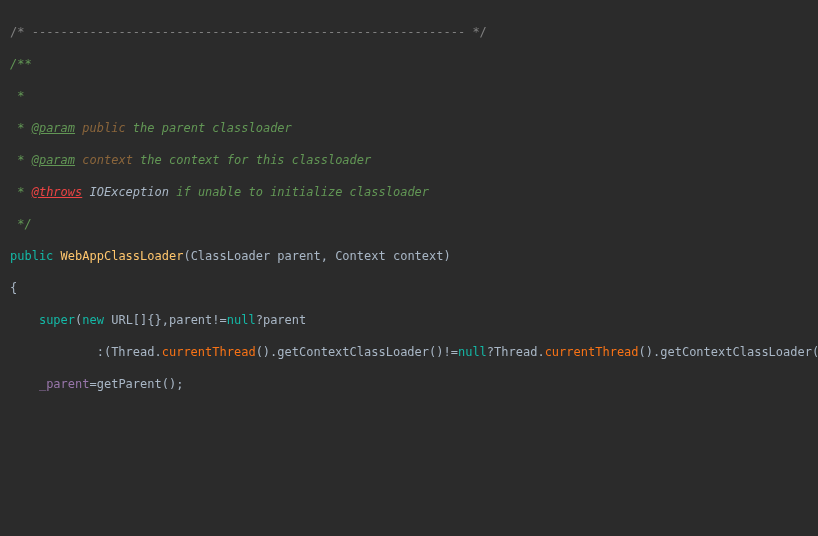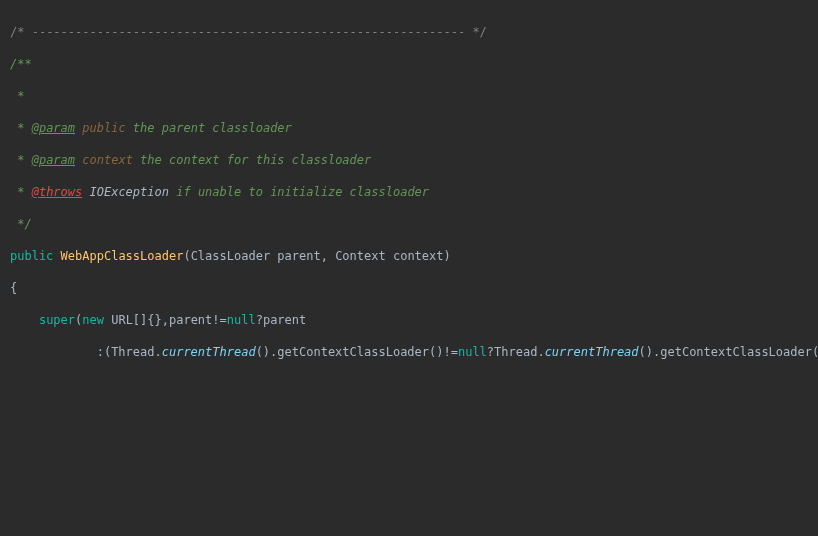--- a/index.html
+++ b/index.html
@@ -17,38 +17,39 @@
   .code { white-space: pre; }
   .comment { color: #808080; }
   .doc-comment { color: #629755; font-style: italic; }
   .doc-tag { color: #629755; font-style: italic; font-weight: normal; text-decoration: underline; }
   .doc-tag-throws { color: #ef4444; font-style: italic; text-decoration: underline; }
   .doc-param-name { color: #8a653b; font-style: italic; }
   .doc-exception { color: #a9b7c6; font-style: italic; }
   .keyword { color: #14b8a6; }
   .method-decl { color: #ffc66d; }
   .field { color: #9876aa; }
-  .static-method { color: #7dd3fc; font-style: italic; }
+  .static-method { color: #f97316; }
   .line { display: block; }
 </style>
 </head>
 <body>
 
 <div class="code">
 <span class="line"><span class="comment">/* </span><span class="comment">------------------------------------------------------------ </span><span class="comment">*/</span></span>
 <span class="line"><span class="doc-comment">/**</span></span>
 <span class="line"><span class="doc-comment"> *</span></span>
 <span class="line"><span class="doc-comment"> * </span><span class="doc-tag">@param</span><span class="doc-comment"> </span><span class="doc-param-name">public</span><span class="doc-comment"> the parent classloader</span></span>
 <span class="line"><span class="doc-comment"> * </span><span class="doc-tag">@param</span><span class="doc-comment"> </span><span class="doc-param-name">context</span><span class="doc-comment"> the context for this classloader</span></span>
 <span class="line"><span class="doc-comment"> * </span><span class="doc-tag-throws">@throws</span><span class="doc-comment"> </span><span class="doc-exception">IOException</span><span class="doc-comment"> if unable to initialize classloader</span></span>
 <span class="line"><span class="doc-comment"> */</span></span>
 <span class="line"><span class="keyword">public</span><span> </span><span class="method-decl">WebAppClassLoader</span><span>(ClassLoader parent, Context context)</span></span>
 <span class="line"><span>{</span></span>
 <span class="line"><span>    </span><span class="keyword">super</span><span>(</span><span class="keyword">new</span><span> URL[]{},parent!=</span><span class="keyword">null</span><span>?parent</span></span>
 <span class="line"><span>            :(Thread.</span><span class="static-method">currentThread</span><span>().getContextClassLoader()!=</span><span class="keyword">null</span><span>?Thread.</span><span class="static-method">currentThread</span><span>().getContextClassLoader()</span></span>
+<span class="line"><span>    </span><span class="field">_parent</span><span>=getParent();</span></span>
 
 
 
 <span class="line"><span></span></span>
 
 
 <span class="line"><span></span></span>
 
 
 

